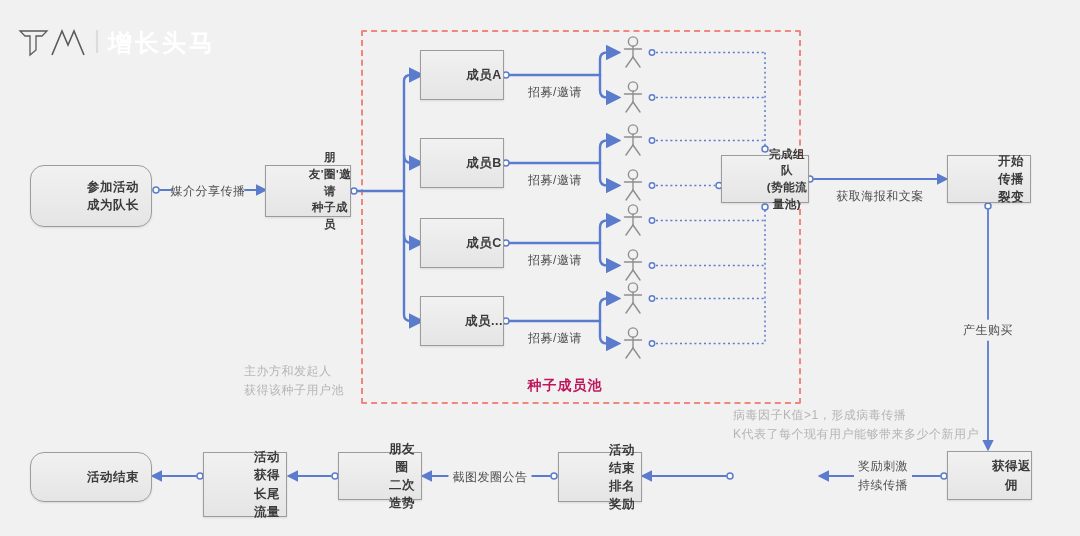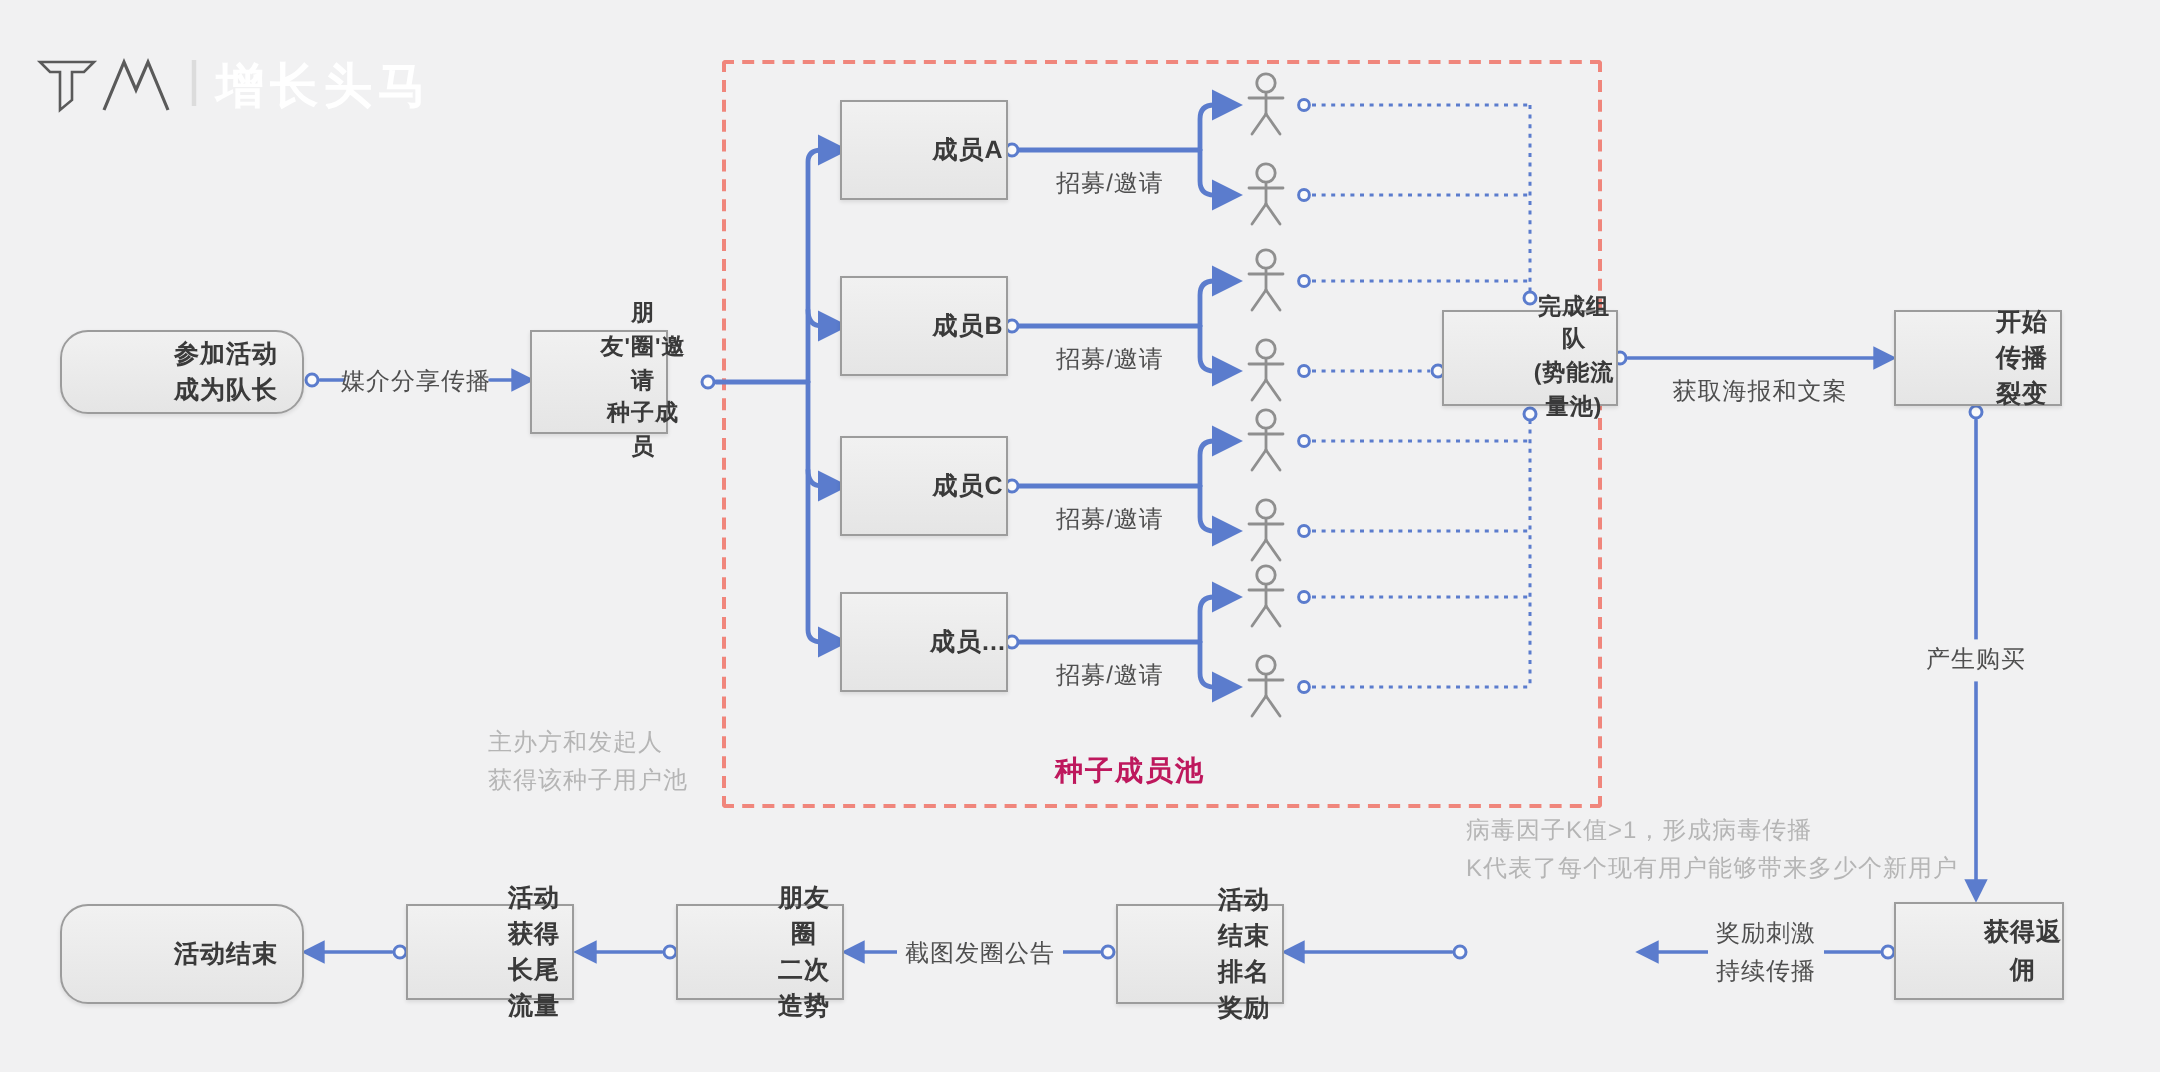--- a/index.html
+++ b/index.html
@@ -161,26 +161,26 @@
       <circle cx="944" cy="476" r="3"></circle>
       <circle cx="730" cy="476" r="3"></circle>
       <circle cx="554" cy="476" r="3"></circle>
       <circle cx="335" cy="476" r="3"></circle>
       <circle cx="200" cy="476" r="3"></circle>
     </g>
   </svg>
 
   <div id="brand-text">增长头马</div>
 
-  <div class="node rounded" style="left:30px;top:165px;width:122px;height:42px">
+  <div class="node rounded" style="left:30px;top:165px;width:122px;height:62px">
     <span class="nl">参加活动
 成为队长</span>
     </div>
 
-  <div class="node small-text" style="left:265px;top:165px;width:69px;height:52px">
+  <div class="node small-text" style="left:265px;top:165px;width:86px;height:52px">
     <span class="nl">朋友'圈'邀请
 种子成员</span>
     </div>
 
   <div class="node" style="left:420px;top:50px;width:84px;height:50px">
     <span class="nl">成员A</span>
     </div>
 
   <div class="node" style="left:420px;top:218px;width:84px;height:50px">
     <span class="nl">成员C</span>
@@ -211,21 +211,21 @@
   <div class="node" style="left:558px;top:452px;width:84px;height:50px">
     <span class="nl">活动结束
 排名奖励</span>
     </div>
 
   <div class="node" style="left:338px;top:452px;width:84px;height:48px">
     <span class="nl">朋友圈
 二次造势</span>
     </div>
 
-  <div class="node" style="left:203px;top:452px;width:84px;height:48px">
+  <div class="node" style="left:203px;top:452px;width:84px;height:65px">
     <span class="nl">活动获得
 长尾流量</span>
     </div>
 
   <div class="node rounded" style="left:30px;top:452px;width:122px;height:50px">
     <span class="nl">活动结束</span>
     </div>
 
   <div class="elabel" style="left:208px;top:191px">媒介分享传播</div>
   <div class="elabel" style="left:555px;top:92px">招募/邀请</div>

